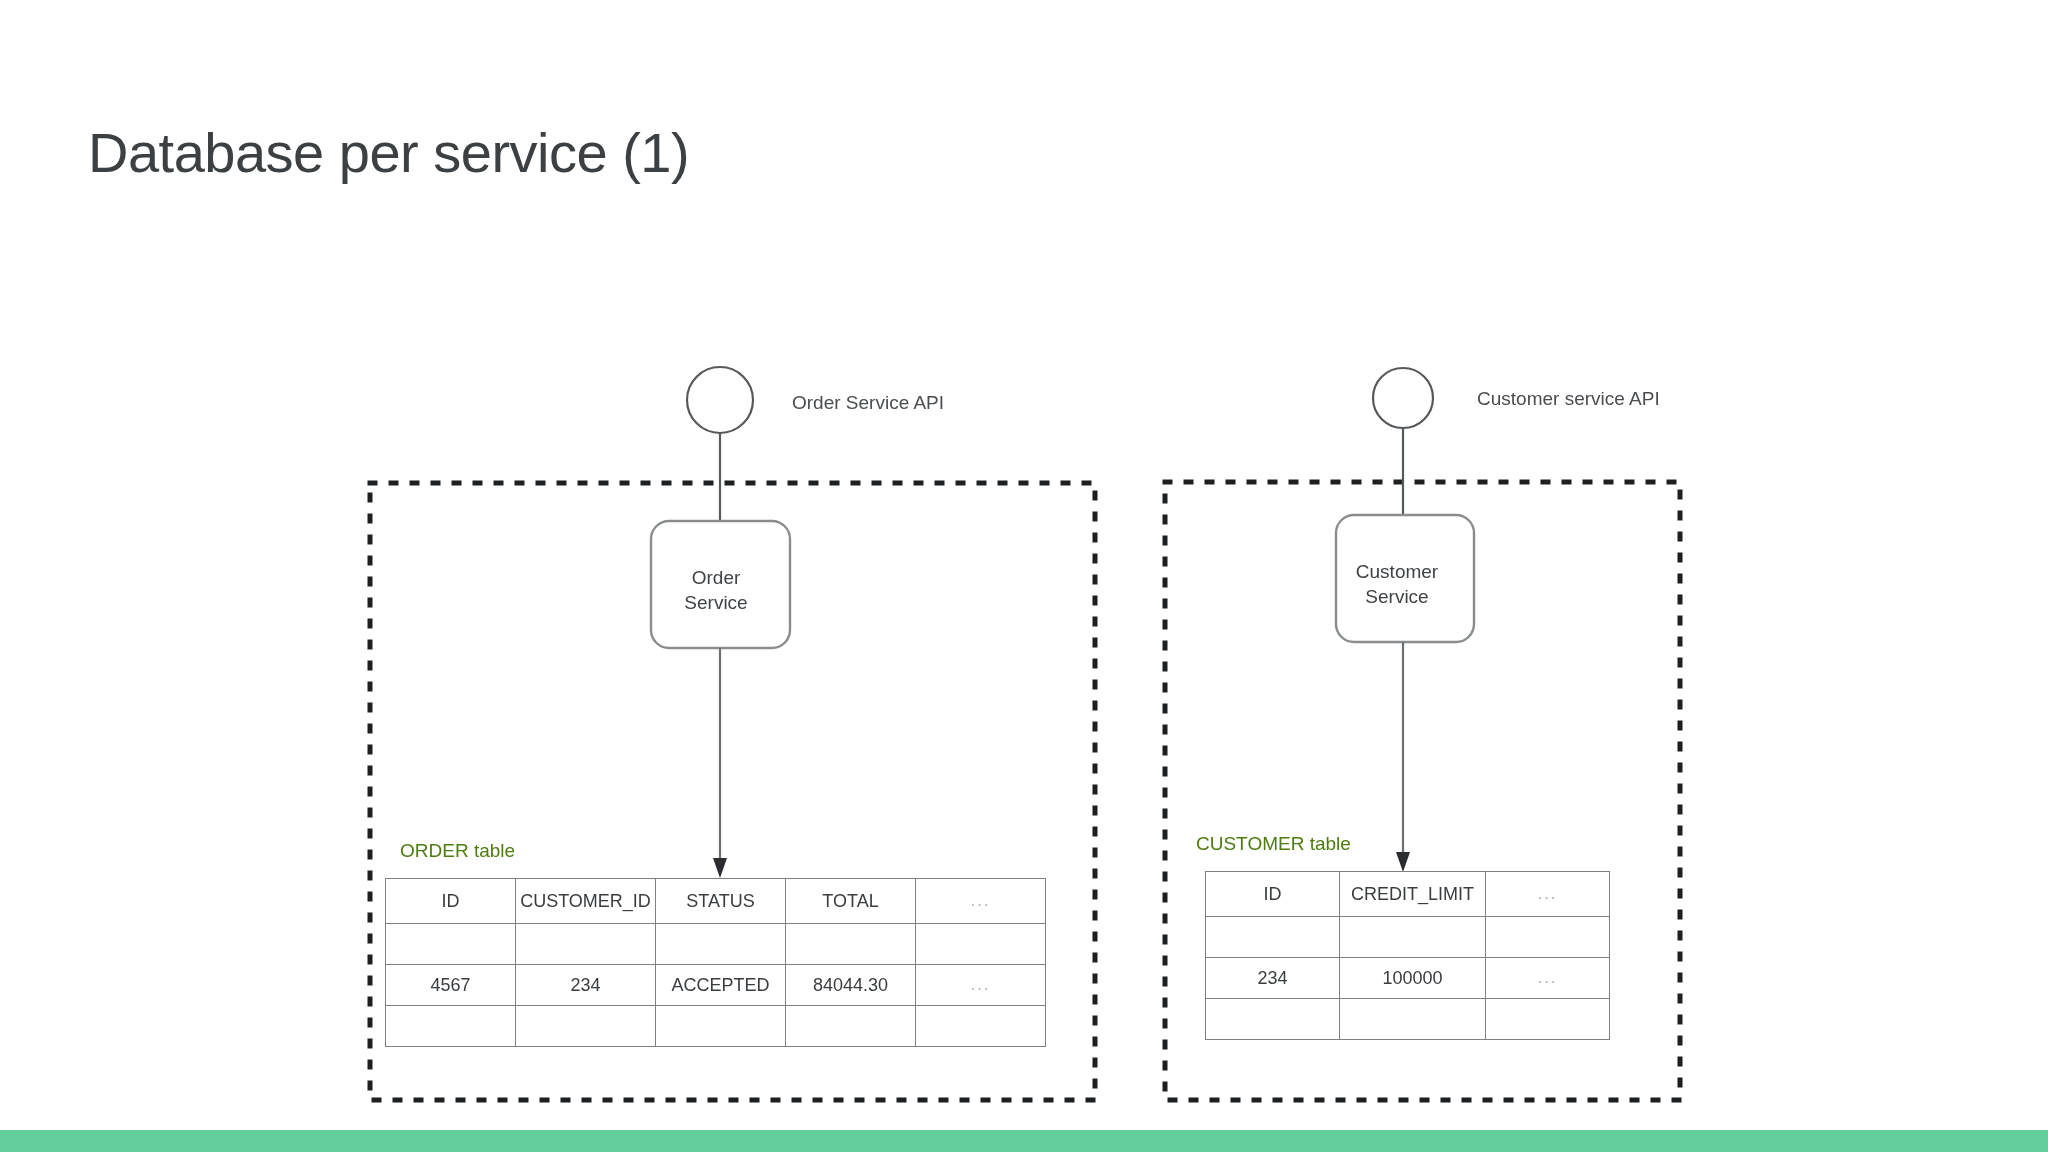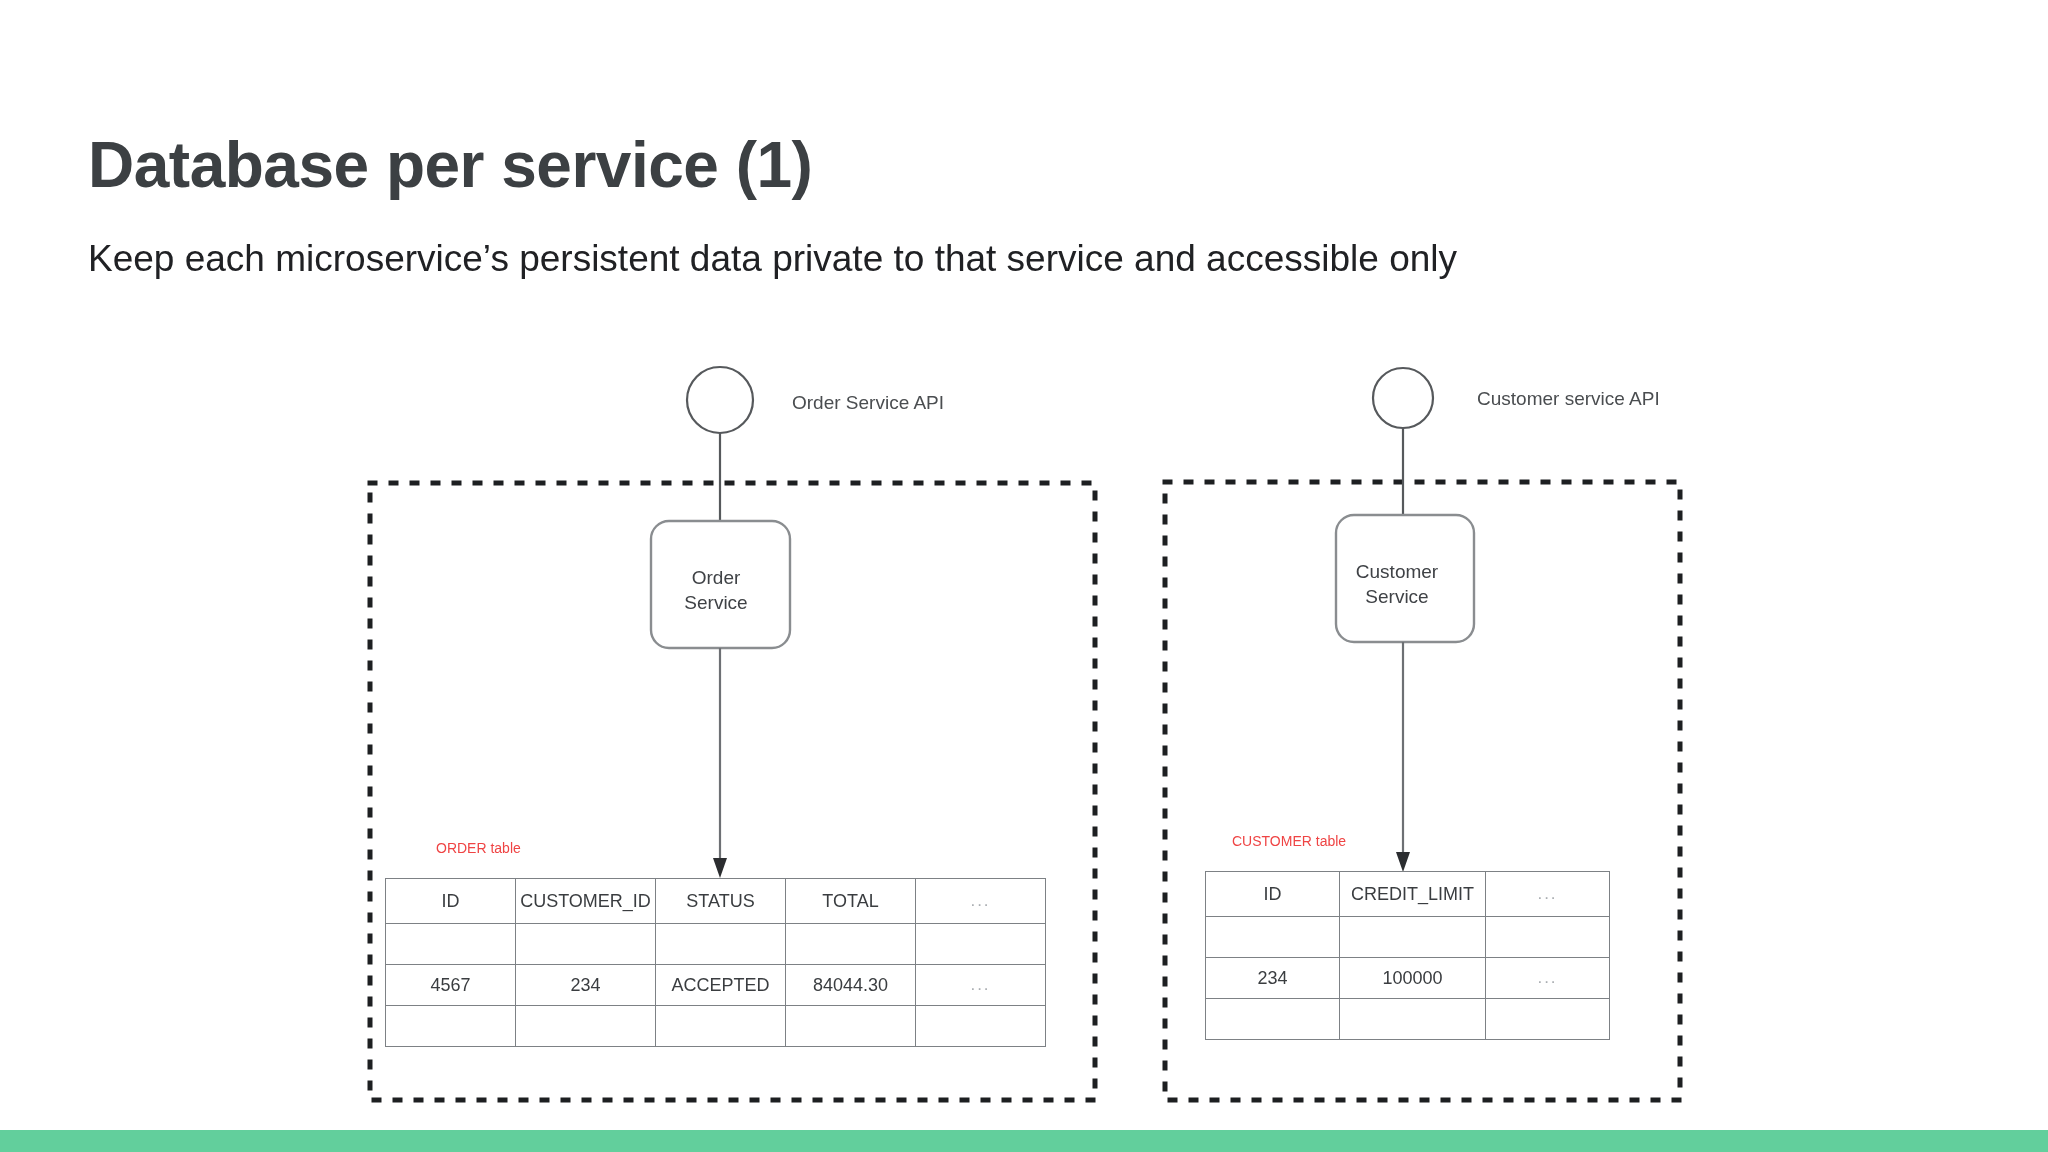--- a/index.html
+++ b/index.html
@@ -13,23 +13,23 @@
     position: relative;
     overflow: hidden;
     font-family: "Liberation Sans", sans-serif;
     -webkit-font-smoothing: antialiased;
   }
 
   
   .slide-title {
     position: absolute;
     left: 88px;
-    top: 132px;
-    font-size: 64px;
-    font-weight: 700;
+    top: 124px;
+    font-size: 56px;
+    font-weight: 400;
     letter-spacing: -0.5px;
     color: #3c4043;
     line-height: 1.05;
     white-space: nowrap;
   }
   .slide-body {
     position: absolute;
     left: 88px;
     top: 232px;
     width: 1890px;
@@ -51,21 +51,21 @@
   .diagram svg { display: block; }
 
   
   .dtext {
     position: absolute;
     color: #3f4246;
     font-family: "Liberation Sans", sans-serif;
     white-space: nowrap;
   }
   .api-label     { font-size: 19px; color: #4a4d50; }
-  .table-caption { font-size: 14px; color: #ef4444; margin-left: 36px; }
+  .table-caption { font-size: 19px; color: #4d7c0f; }
   .svc-label {
     font-size: 19px;
     text-align: center;
     line-height: 1.32;
     color: #3f4246;
     white-space: normal;
   }
 
   
   .db-table {
@@ -96,21 +96,20 @@
     width: 2048px;
     height: 22px;
   }
 </style>
 </head>
 <body>
 
 <div class="slide-title">Database per service (1)</div>
 
 <div class="slide-body">
-  <div>Keep each microservice’s persistent data private to that service and accessible only</div>
 </div>
 
 <div class="diagram">
 <svg width="2048" height="1152" viewBox="0 0 2048 1152" xmlns="http://www.w3.org/2000/svg">
 
   <g>
 
     <rect x="370" y="483" width="725" height="617" fill="none" stroke="#1d1f21" stroke-width="5" stroke-dasharray="5 16" stroke-linecap="square"></rect>
 
     <circle cx="720" cy="400" r="33" fill="#ffffff" stroke="#56595c" stroke-width="2.2"></circle>

